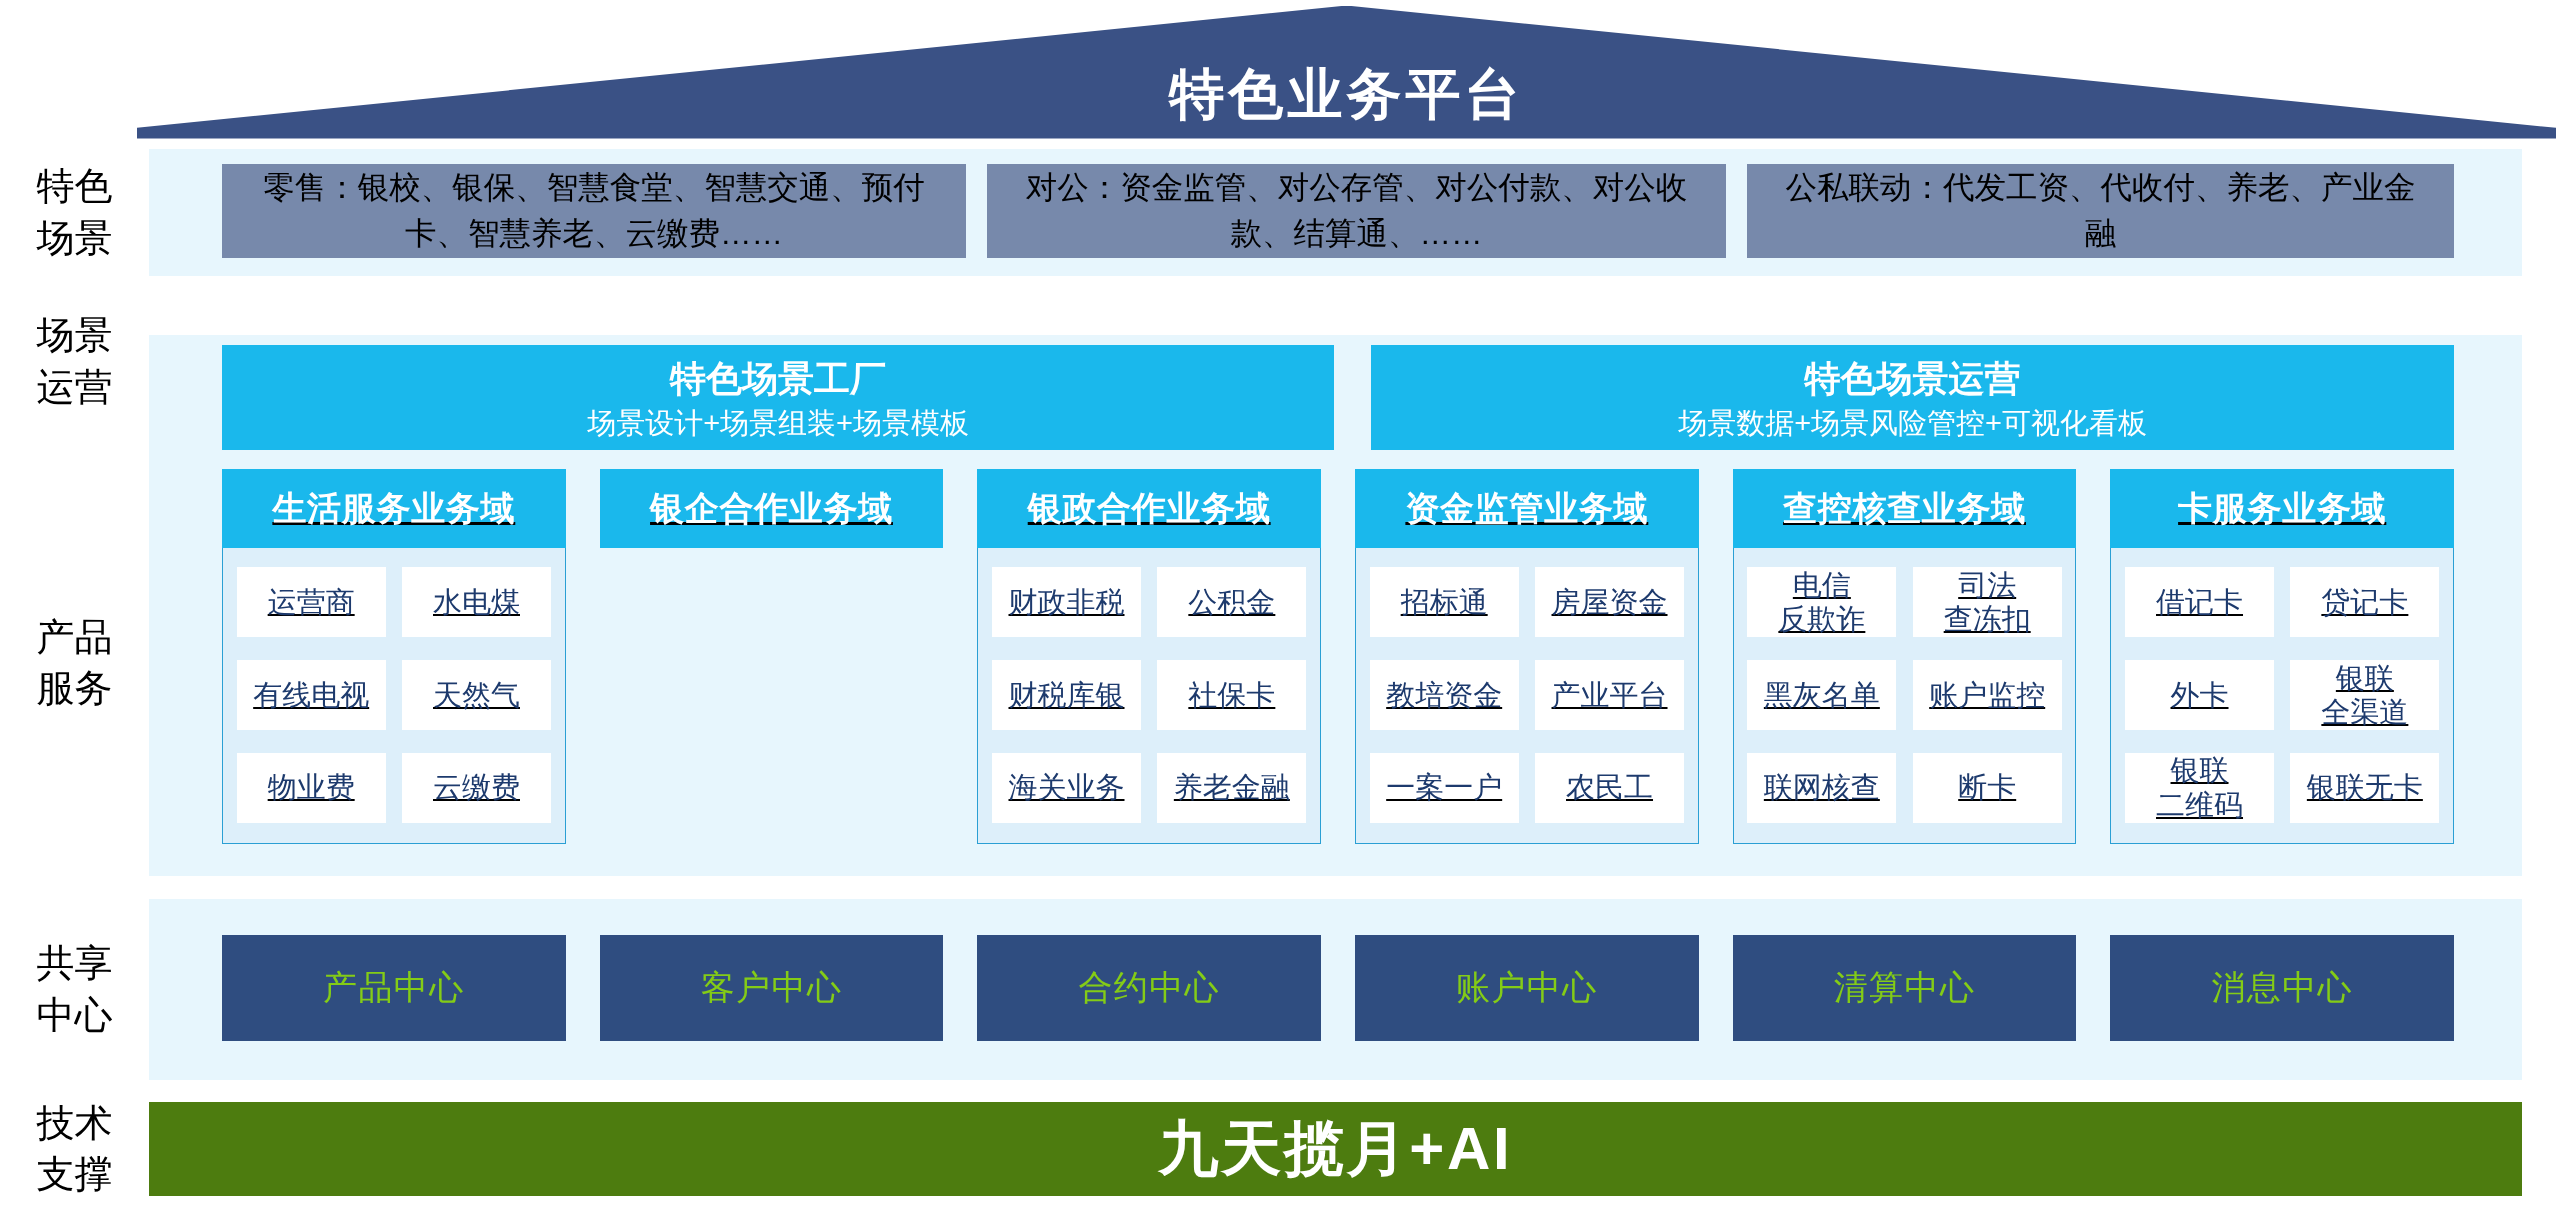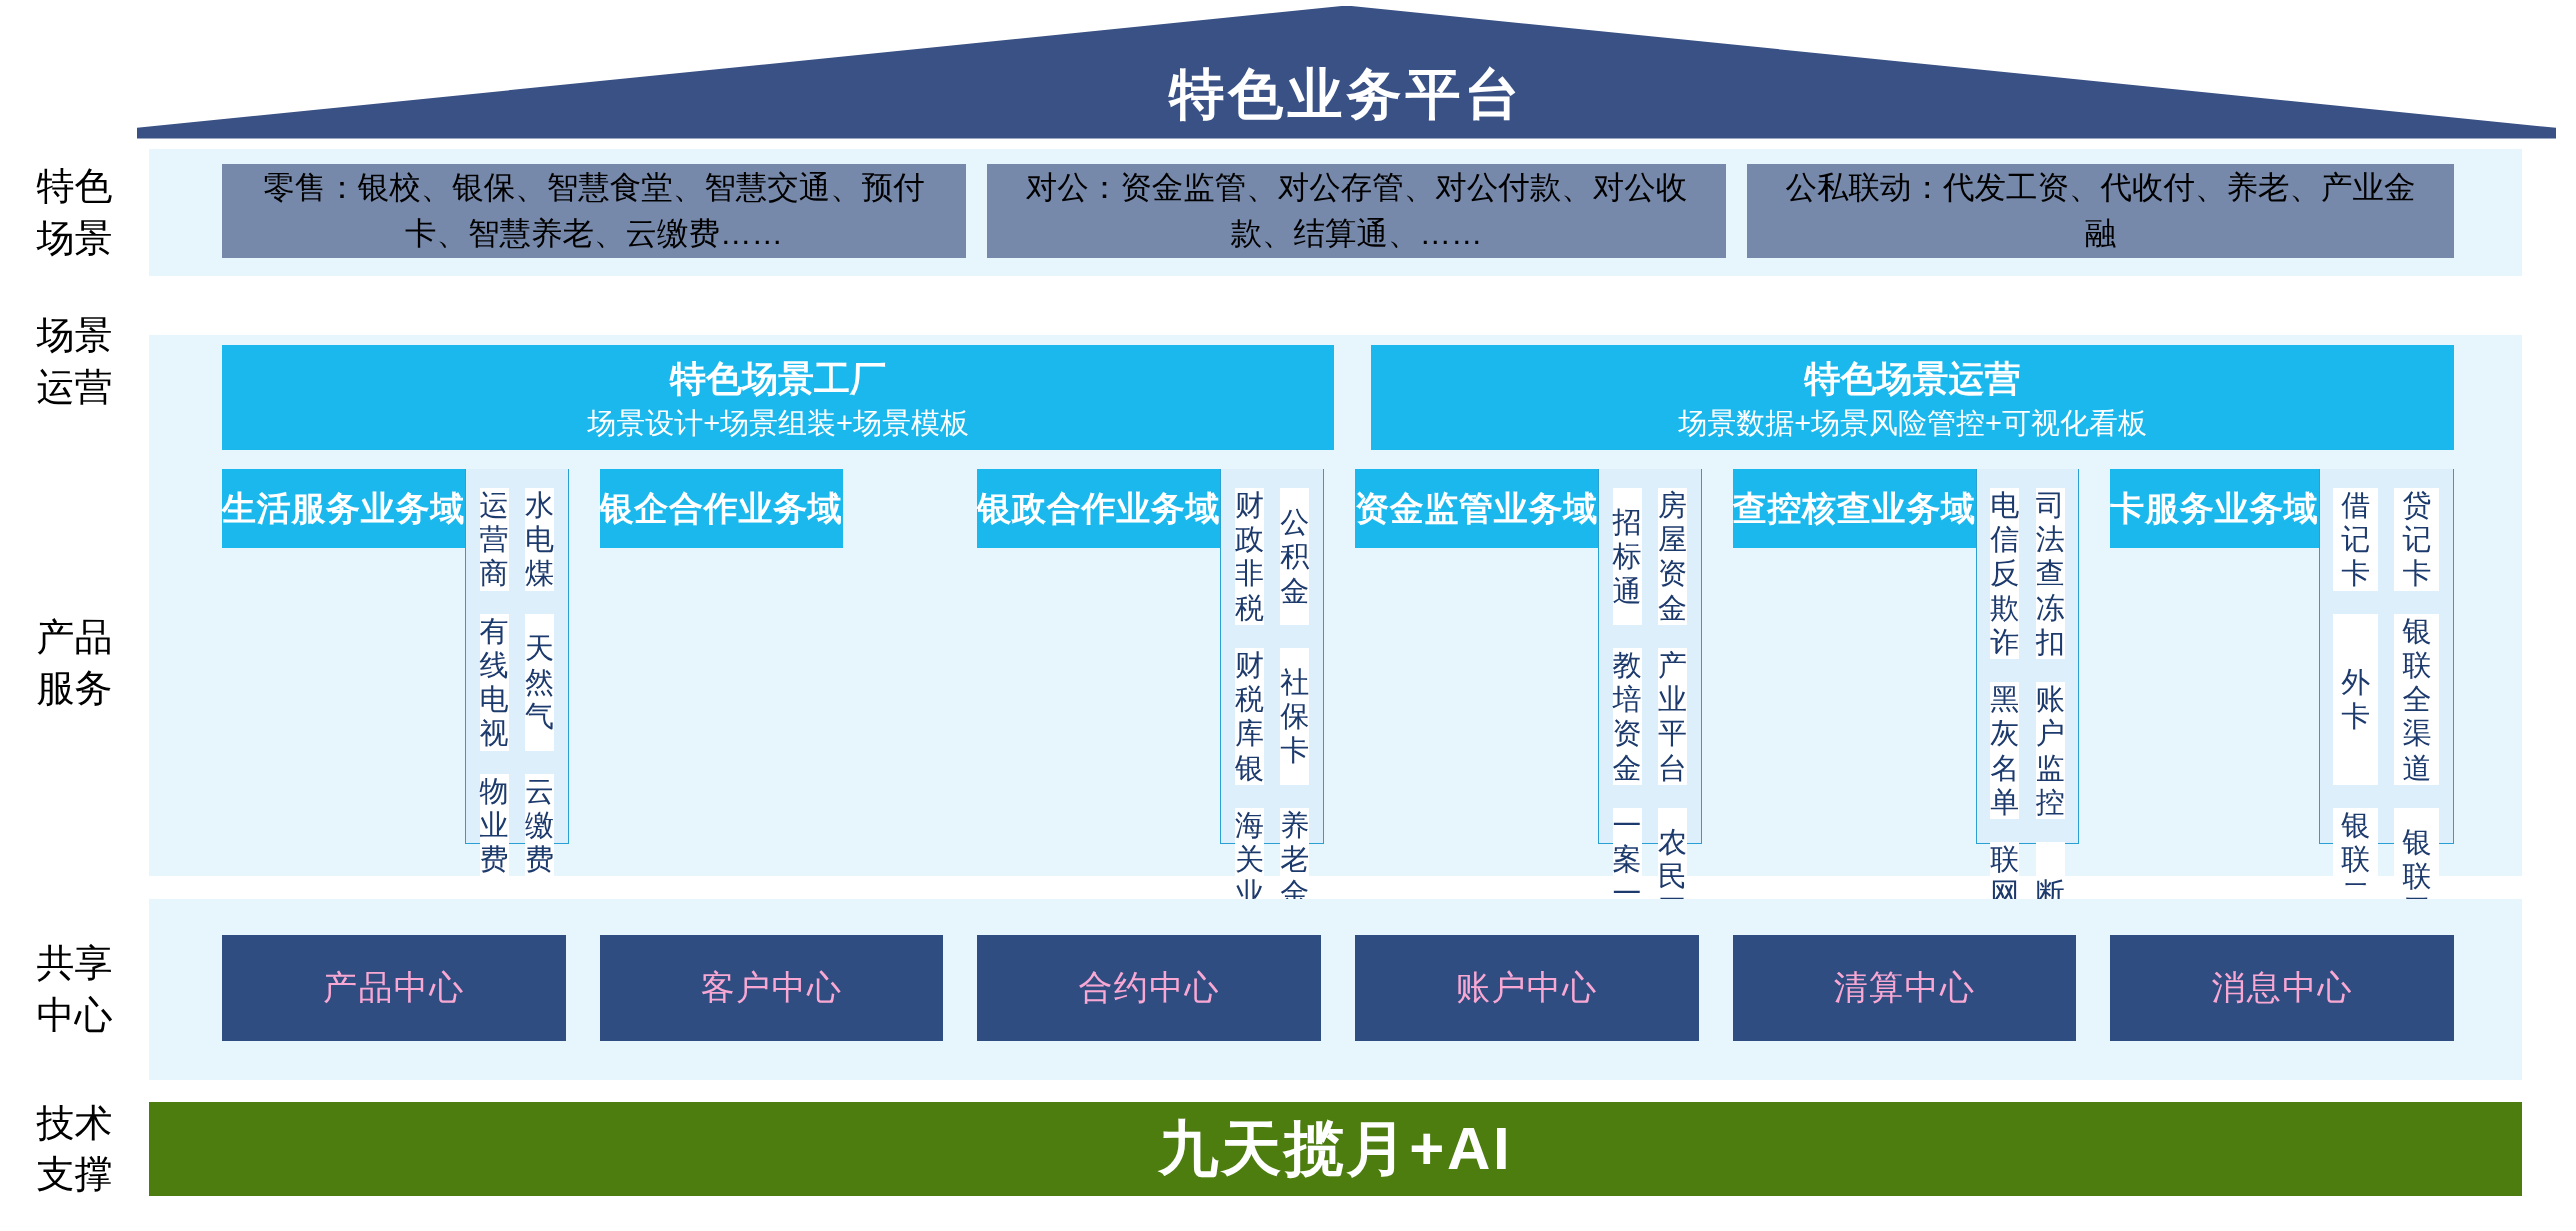--- a/index.html
+++ b/index.html
@@ -39,38 +39,38 @@
   
   .panel-operation{top:293px;height:137px;display:flex;gap:37px;padding:10.3px 68px 18px 73px;margin-top:42px;}
   .op-box{
     background:#1ab8ec;color:#ffffff;display:flex;flex-direction:column;
     align-items:center;justify-content:space-evenly;padding:4.1px 0;box-sizing:border-box;
   }
   .op-title{font-size:36px;font-weight:bold;line-height:1;}
   .op-sub{font-size:29px;line-height:1;}
   
   .panel-products{top:450px;height:426px;display:flex;gap:34px;padding:19px 68px 32px 73px;}
-  .col{flex:1;display:flex;flex-direction:row;}
+  .col{flex:1;display:flex;flex-direction:column;text-decoration:underline;}
   .col-head{
     background:#1ab8ec;color:#ffffff;font-size:34px;font-weight:bold;height:79px;
     display:flex;align-items:center;justify-content:center;flex:none;letter-spacing:0.7px;
   }
   .col-body{
     flex:1;background:#ddeffa;border:1.4px solid #2a9fd4;border-top:none;box-sizing:border-box;
     display:grid;grid-template-columns:1fr 1fr;grid-auto-rows:1fr;gap:23px 16.4px;
     padding:19px 13.7px 20.5px 13.7px;
   }
   .cell{
     background:#ffffff;color:#1d3a6d;font-size:29px;line-height:1.18;text-align:center;
     display:flex;align-items:center;justify-content:center;white-space:pre-line;
   }
   
   .panel-centers{top:899px;height:181px;display:flex;gap:34px;padding:36px 68px 39px 73px;}
   .center-box{
-    flex:1;background:#2f4d80;color:#f9a8d4;font-size:34px;
+    flex:1;background:#2f4d80;color:#84cc16;font-size:34px;
     display:flex;align-items:center;justify-content:center;letter-spacing:1.4px;
   }
   
   .tech-bar{
     position:absolute;left:149px;top:1102px;width:2373px;height:94px;background:#4d7c0f;
     display:flex;align-items:center;justify-content:center;
     color:#ffffff;font-size:60px;font-weight:bold;letter-spacing:2.7px;
   }
 </style>
 </head>

